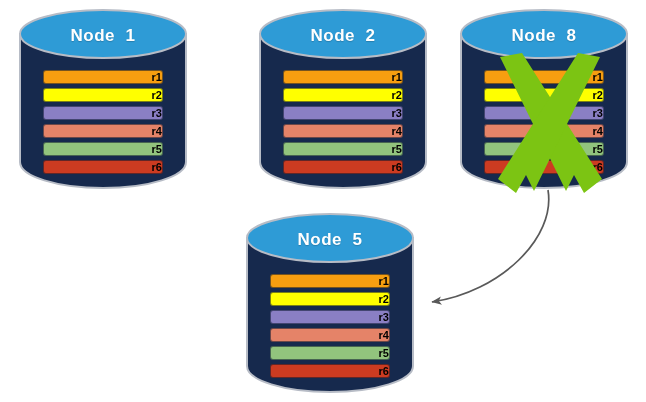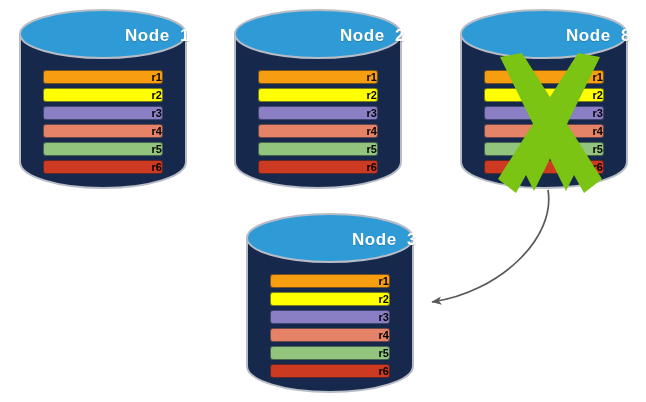--- a/index.html
+++ b/index.html
@@ -36,21 +36,21 @@
     width: 174px;
     height: 180px;
     overflow: visible;
   }
 
   .node-title {
     position: absolute;
     left: 0;
     top: 18px;
     width: 174px;
-    text-align: right;
+    text-align: center;
     color: #ffffff;
     font-size: 17px;
     font-weight: bold;
     letter-spacing: 0.5px;
     font-family: "Liberation Sans", sans-serif;
     text-shadow: 0 1px 1px rgba(0,0,0,0.18);
     white-space: pre;
   }
 
   .rows {
@@ -115,21 +115,21 @@
     <div class="node-title">Node  1</div>
     <div class="rows">
       <div class="row" style="background: rgb(247, 158, 16);">r1</div>
       <div class="row" style="background: rgb(255, 255, 0);">r2</div>
       <div class="row" style="background: rgb(138, 127, 196);">r3</div>
       <div class="row" style="background: rgb(229, 131, 104);">r4</div>
       <div class="row" style="background: rgb(146, 196, 125);">r5</div>
       <div class="row" style="background: rgb(204, 59, 33);">r6</div>
     </div>
   </div>
-<div class="node" style="left: 231px; top: 8px;">
+<div class="node" style="left: 256px; top: 8px;">
   <svg class="cyl-svg" viewBox="0 0 174 180" xmlns="http://www.w3.org/2000/svg">
     <path d="M 4,26 L 4,154 A 83,26 0 0 0 170,154 L 170,26 Z" fill="#16294d" stroke="#b7bcc6" stroke-width="2"></path>
     <ellipse cx="87" cy="26" rx="83" ry="24" fill="#2e9bd6" stroke="#b7bcc6" stroke-width="2"></ellipse>
   </svg>
     <div class="node-title">Node  2</div>
     <div class="rows">
       <div class="row" style="background: rgb(247, 158, 16);">r1</div>
       <div class="row" style="background: rgb(255, 255, 0);">r2</div>
       <div class="row" style="background: rgb(138, 127, 196);">r3</div>
       <div class="row" style="background: rgb(229, 131, 104);">r4</div>
@@ -156,21 +156,21 @@
       <path d="M 10,4 L 32,0 L 112,126 L 94,140 L 84,122 L 76,138 Z"></path>
       <path d="M 110,4 L 88,0 L 8,126 L 26,140 L 36,122 L 44,138 Z"></path>
     </g>
   </svg>
   </div>
 <div class="node" style="left: 243px; top: 212px;">
   <svg class="cyl-svg" viewBox="0 0 174 180" xmlns="http://www.w3.org/2000/svg">
     <path d="M 4,26 L 4,154 A 83,26 0 0 0 170,154 L 170,26 Z" fill="#16294d" stroke="#b7bcc6" stroke-width="2"></path>
     <ellipse cx="87" cy="26" rx="83" ry="24" fill="#2e9bd6" stroke="#b7bcc6" stroke-width="2"></ellipse>
   </svg>
-    <div class="node-title">Node  3</div>
+    <div class="node-title">Node  5</div>
     <div class="rows">
       <div class="row" style="background: rgb(247, 158, 16);">r1</div>
       <div class="row" style="background: rgb(255, 255, 0);">r2</div>
       <div class="row" style="background: rgb(138, 127, 196);">r3</div>
       <div class="row" style="background: rgb(229, 131, 104);">r4</div>
       <div class="row" style="background: rgb(146, 196, 125);">r5</div>
       <div class="row" style="background: rgb(204, 59, 33);">r6</div>
     </div>
   </div>
 

